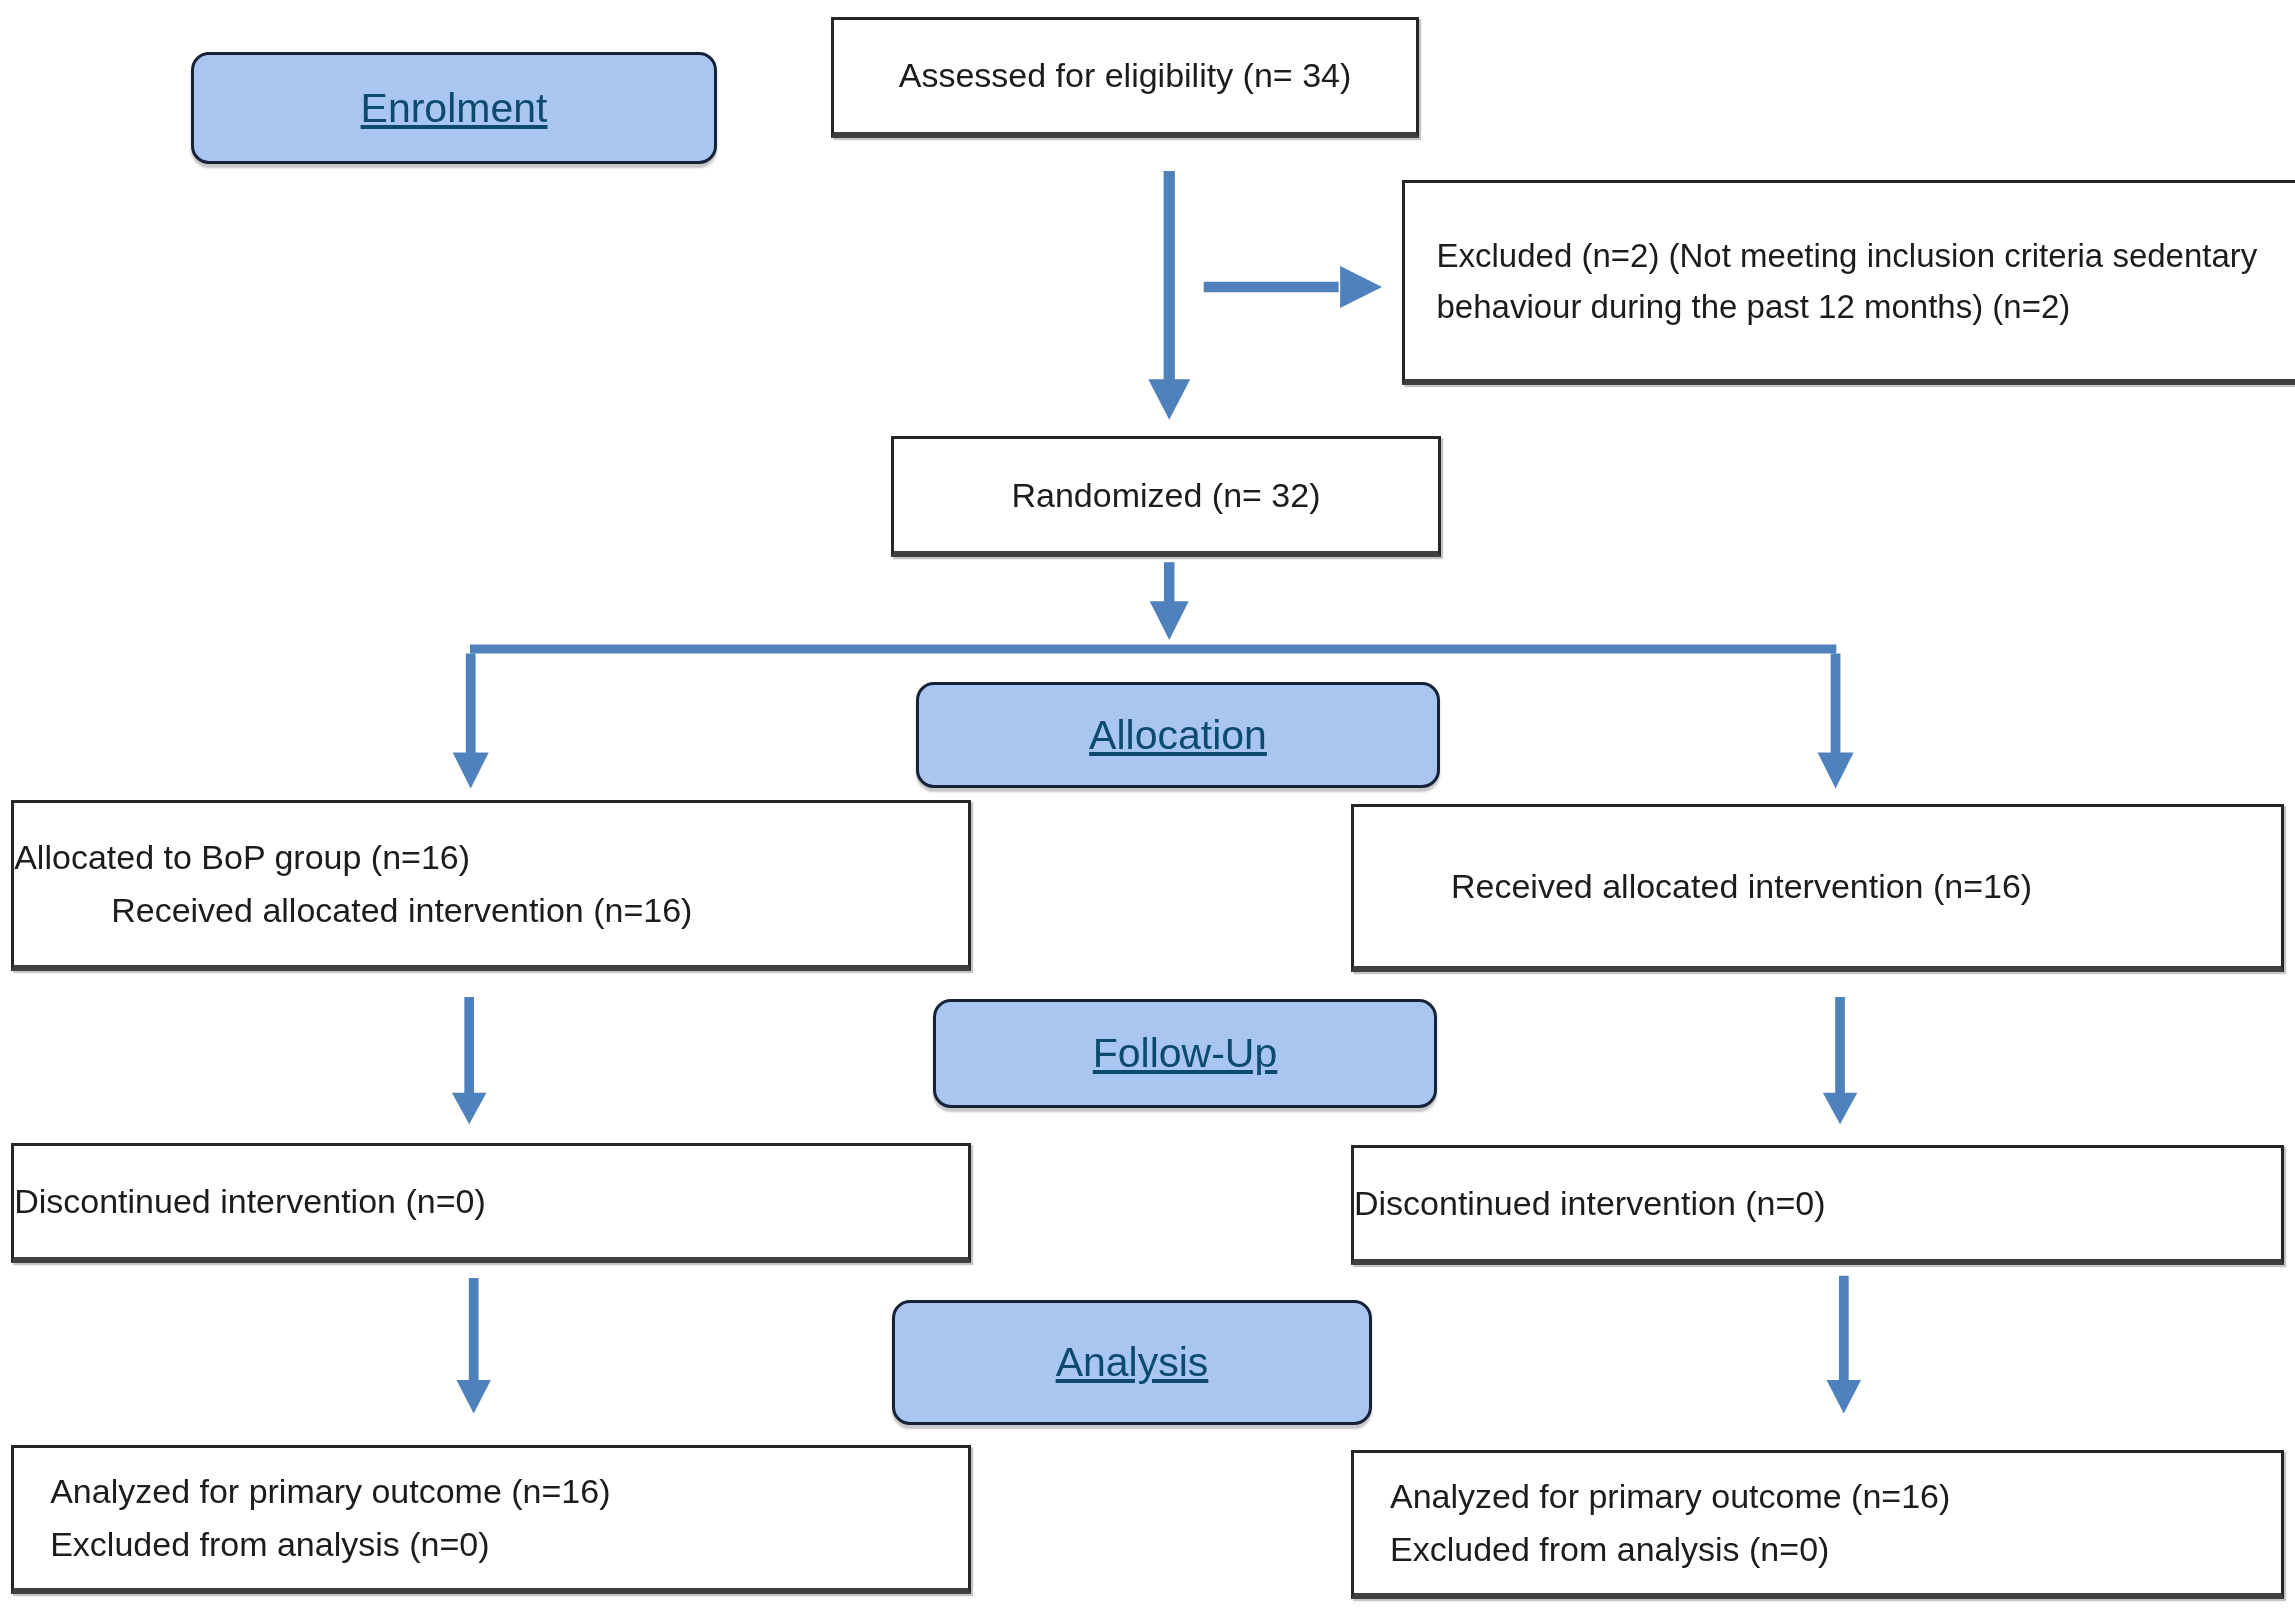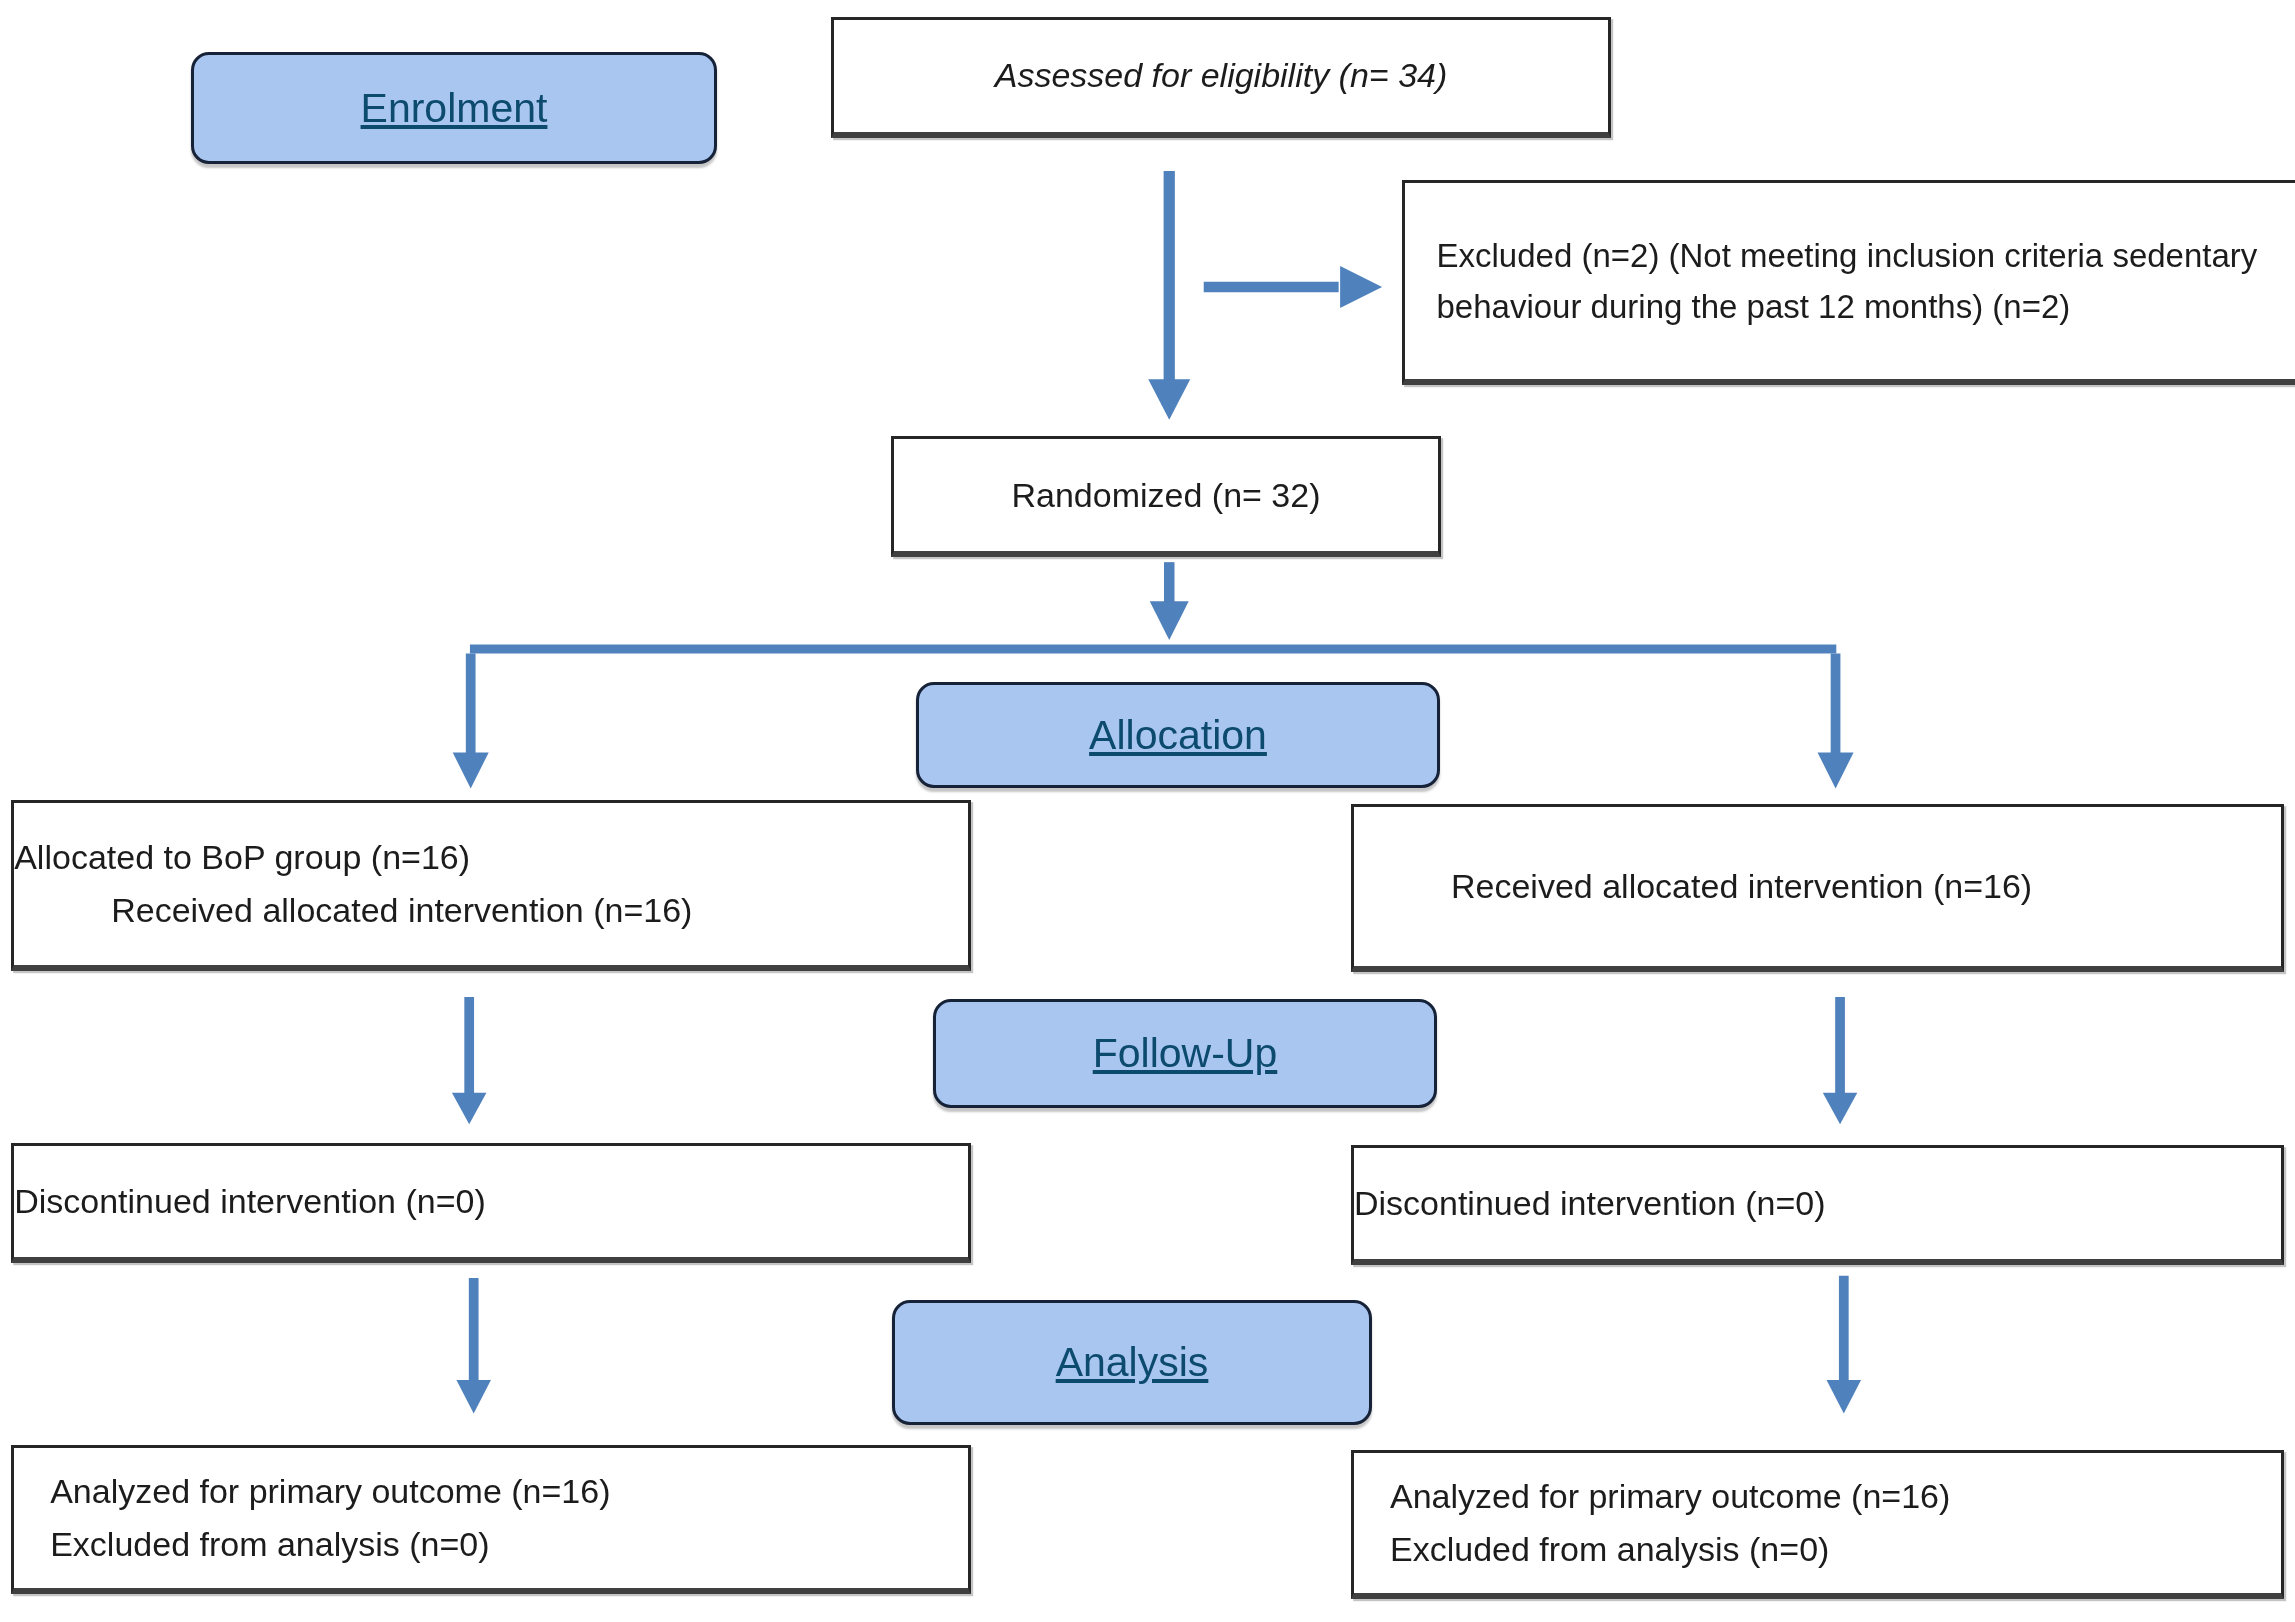--- a/index.html
+++ b/index.html
@@ -99,21 +99,21 @@
   </svg>
 
   <div class="stage" style="left:191px; top:52px; width:526px; height:112px;">Enrolment</div>
 
   <div class="stage" style="left:916px; top:682px; width:524px; height:106px;">Allocation</div>
 
   <div class="stage" style="left:933px; top:999px; width:504px; height:109px;">Follow-Up</div>
 
   <div class="stage" style="left:892px; top:1300px; width:480px; height:125px;">Analysis</div>
 
-  <div class="wbox center" style="left:831px; top:16.5px; width:780px; height:121px;font-style:italic;">
+  <div class="wbox center" style="left:831px; top:16.5px; width:588px; height:121px;">
     <span>Assessed for eligibility (n= 34)</span>
   </div>
 
   <div class="wbox" style="left:1402px; top:180px; width:995px; height:205px;">
     <span class="excluded-text">Excluded (n=2) (Not meeting inclusion criteria sedentary behaviour during the past 12 months) (n=2)</span>
   </div>
 
   <div class="wbox center" style="left:891px; top:436px; width:550px; height:121px;">
     <span>Randomized (n= 32)</span>
   </div>

